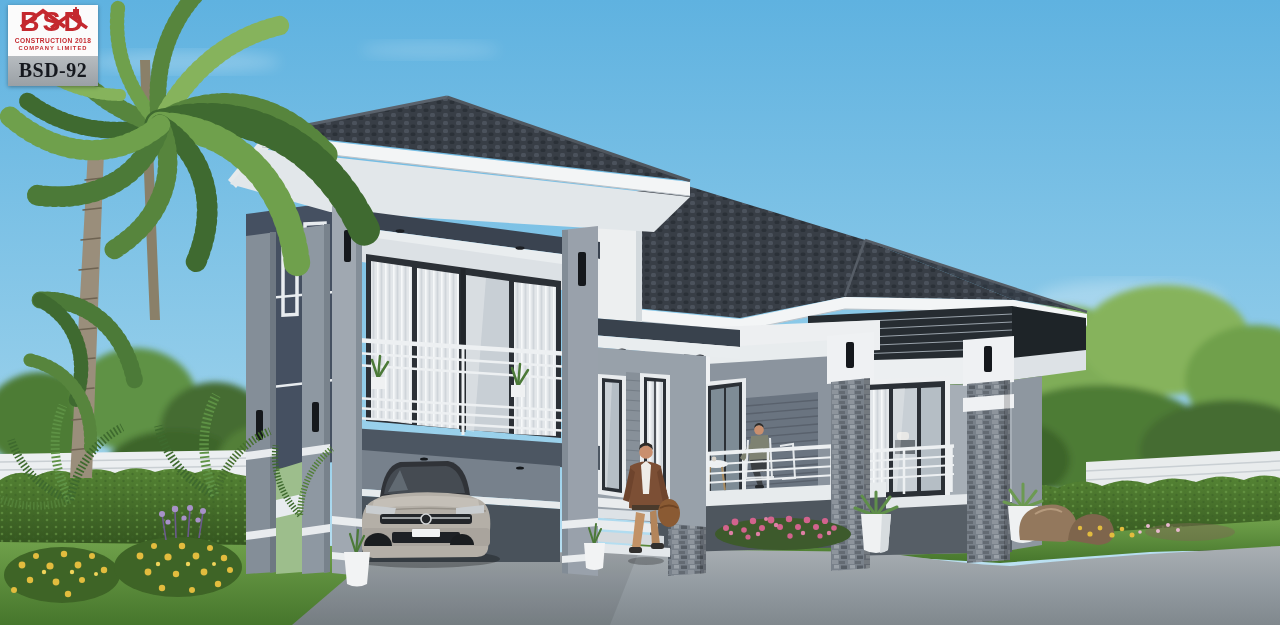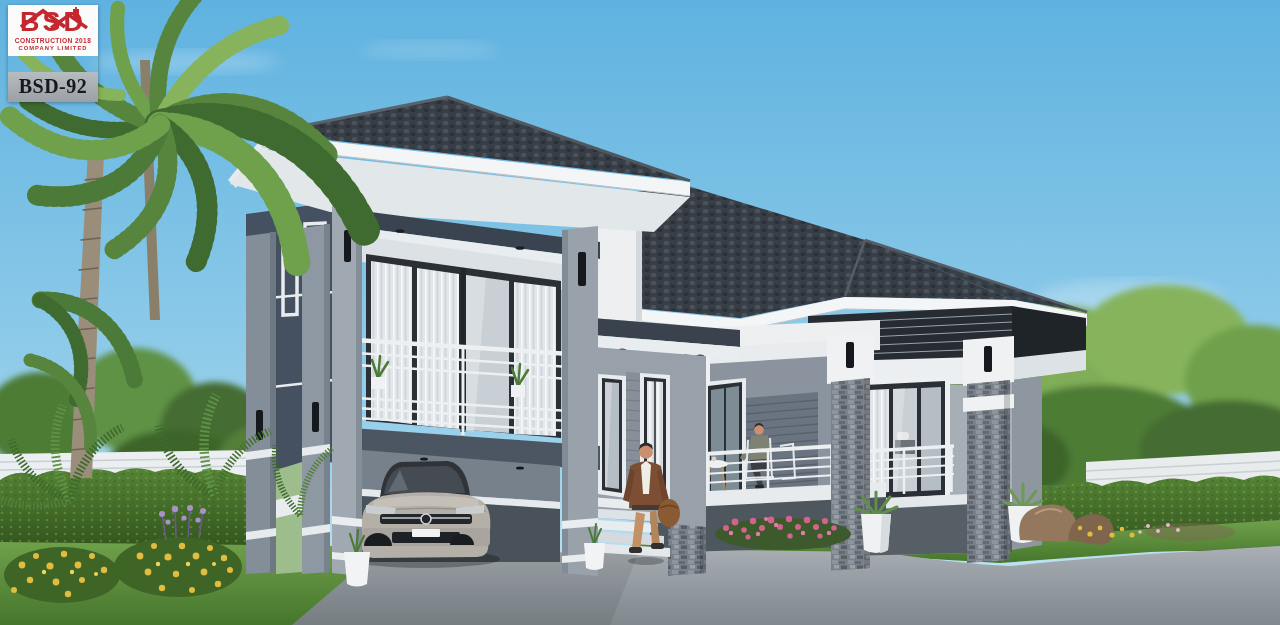--- a/index.html
+++ b/index.html
@@ -22,21 +22,21 @@
   
   .logo{position:absolute;top:5px;left:8px;width:90px;z-index:10;
         box-shadow:0 1px 4px rgba(0,0,0,.35);}
   .logo-card{background:#FBFBFB;padding:4px 2px 5px;text-align:center;}
   .logo-brand{color:var(--logo-red);font-weight:700;font-size:27px;line-height:26px;
               letter-spacing:3px;font-family:"Liberation Sans",sans-serif;}
   .logo-line1{color:var(--logo-red);font-size:6.6px;font-weight:700;letter-spacing:.4px;margin-top:2px;}
   .logo-line2{color:var(--logo-red);font-size:5.8px;font-weight:700;letter-spacing:1px;margin-top:1px;}
   .logo-bar{background:linear-gradient(#B7BCC0,#9AA0A5);color:#15181E;text-align:center;
             font-family:"Liberation Serif",serif;font-weight:700;font-size:20px;
-            padding:3px 0 4px;letter-spacing:.5px;margin-top:16px;}
+            padding:3px 0 4px;letter-spacing:.5px;}
   .logo-roof{display:block;margin:0 auto;}
 </style>
 </head>
 <body>
 
 <div class="scene">
 
 <svg viewBox="0 0 1280 625" width="1280" height="625">
   <defs>
     <linearGradient id="sky" x1="0" y1="0" x2="0" y2="1">

